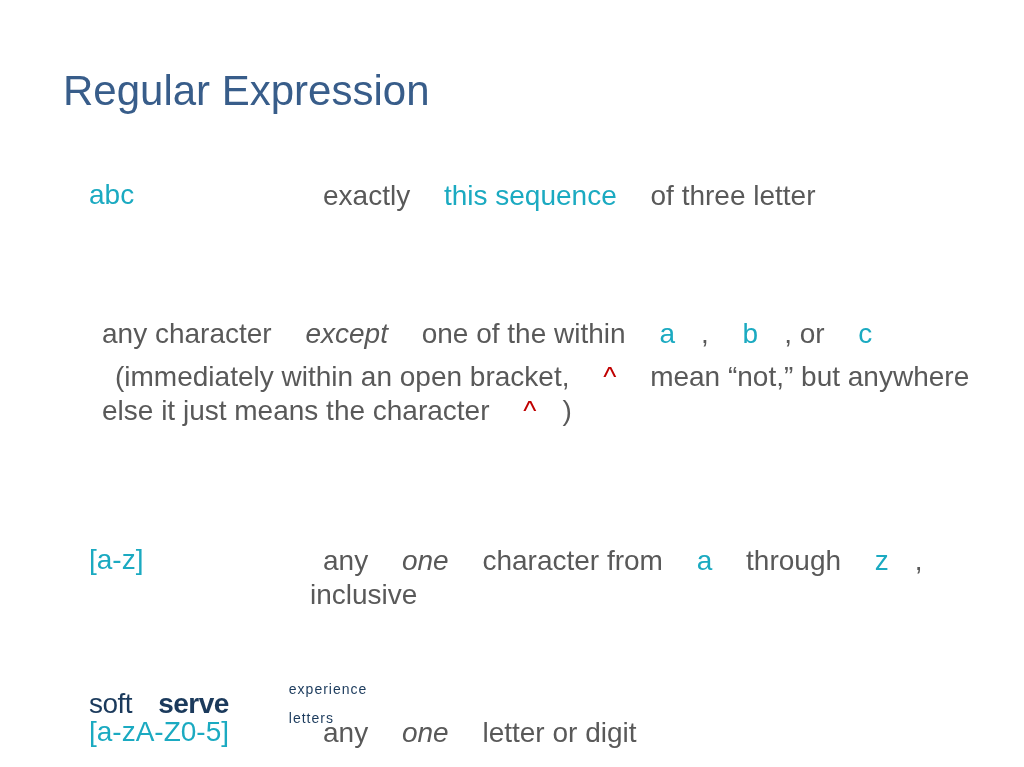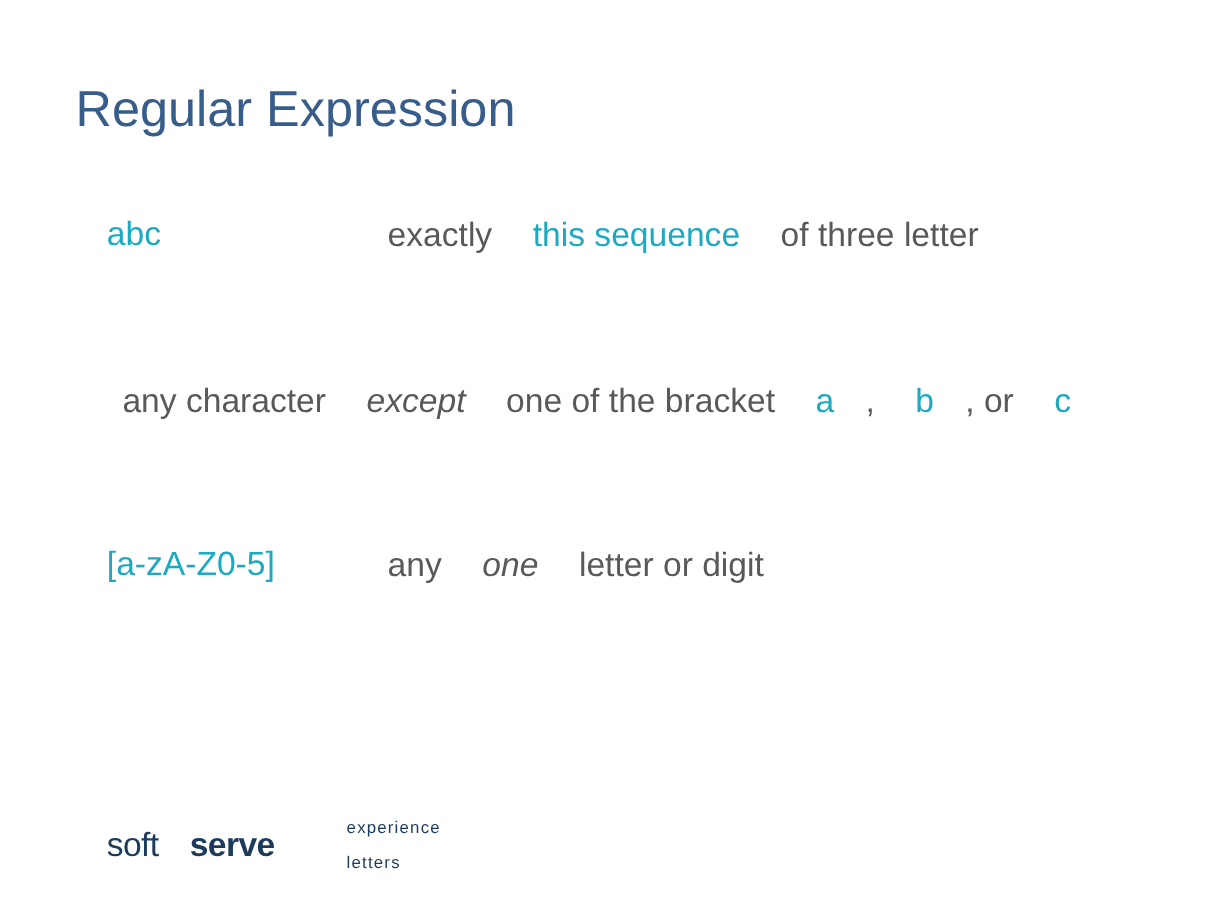--- a/index.html
+++ b/index.html
@@ -91,24 +91,33 @@
   <div class="row">
     <div class="pattern">abc</div>
     <div class="desc">
       <span>exactly </span><span class="cyan">this sequence</span><span> of three letter</span>
     </div>
   </div>
 
 
   <div class="row">
     <div class="desc">
-      <span>any character </span><span class="italic">except</span><span> one of the bracket </span><span class="cyan">a</span><span>, </span><span class="cyan">b</span><span>, or </span><span class="cyan">c</span>
+      <span>any character </span><span class="italic">except</span><span> one of the within </span><span class="cyan">a</span><span>, </span><span class="cyan">b</span><span>, or </span><span class="cyan">c</span>
+      <div class="note">
+        <span>(immediately within an open bracket, </span><span class="red">^</span><span> mean “not,” but anywhere else it just means the character </span><span class="red">^</span><span>)</span>
+      </div>
     </div>
   </div>
 
+  <div class="row">
+    <div class="pattern">[a-z]</div>
+    <div class="desc">
+      <span>any </span><span class="italic">one</span><span> character from </span><span class="cyan">a</span><span> through </span><span class="cyan">z</span><span>, inclusive</span>
+    </div>
+  </div>
 
   <div class="row">
     <div class="pattern">[a-zA-Z0-5]</div>
     <div class="desc">
       <span>any </span><span class="italic">one</span><span> letter or digit</span>
     </div>
   </div>
 
 </div>
 

